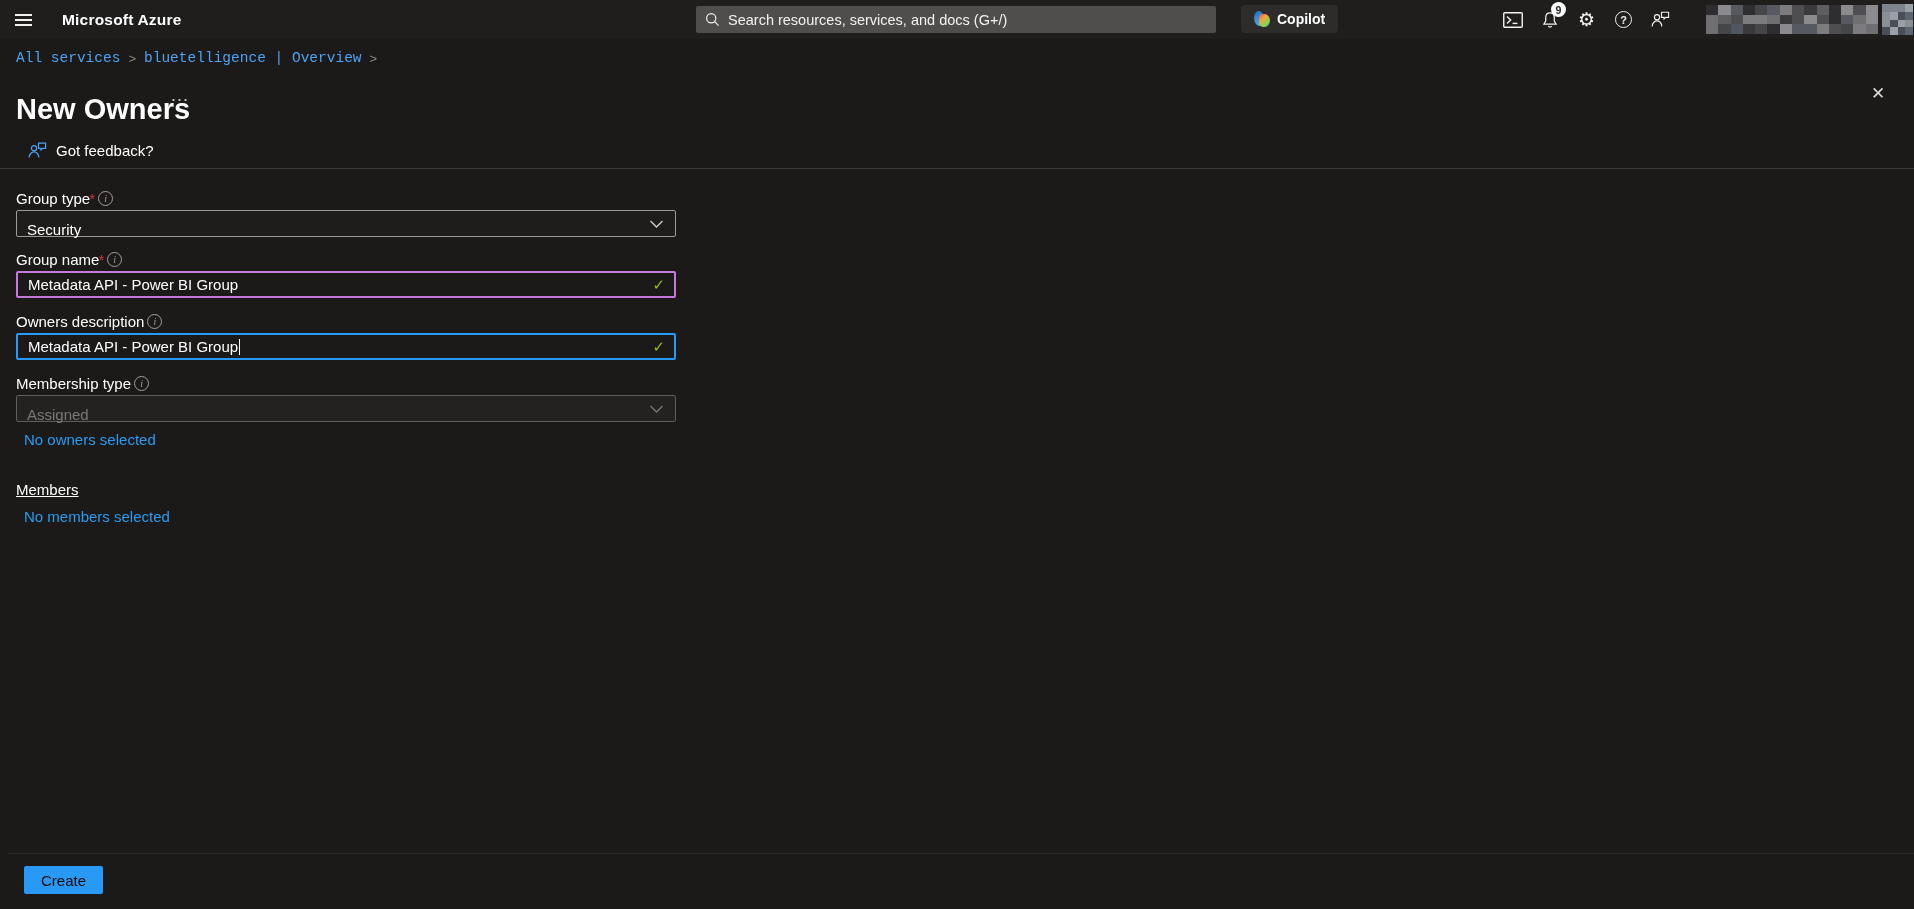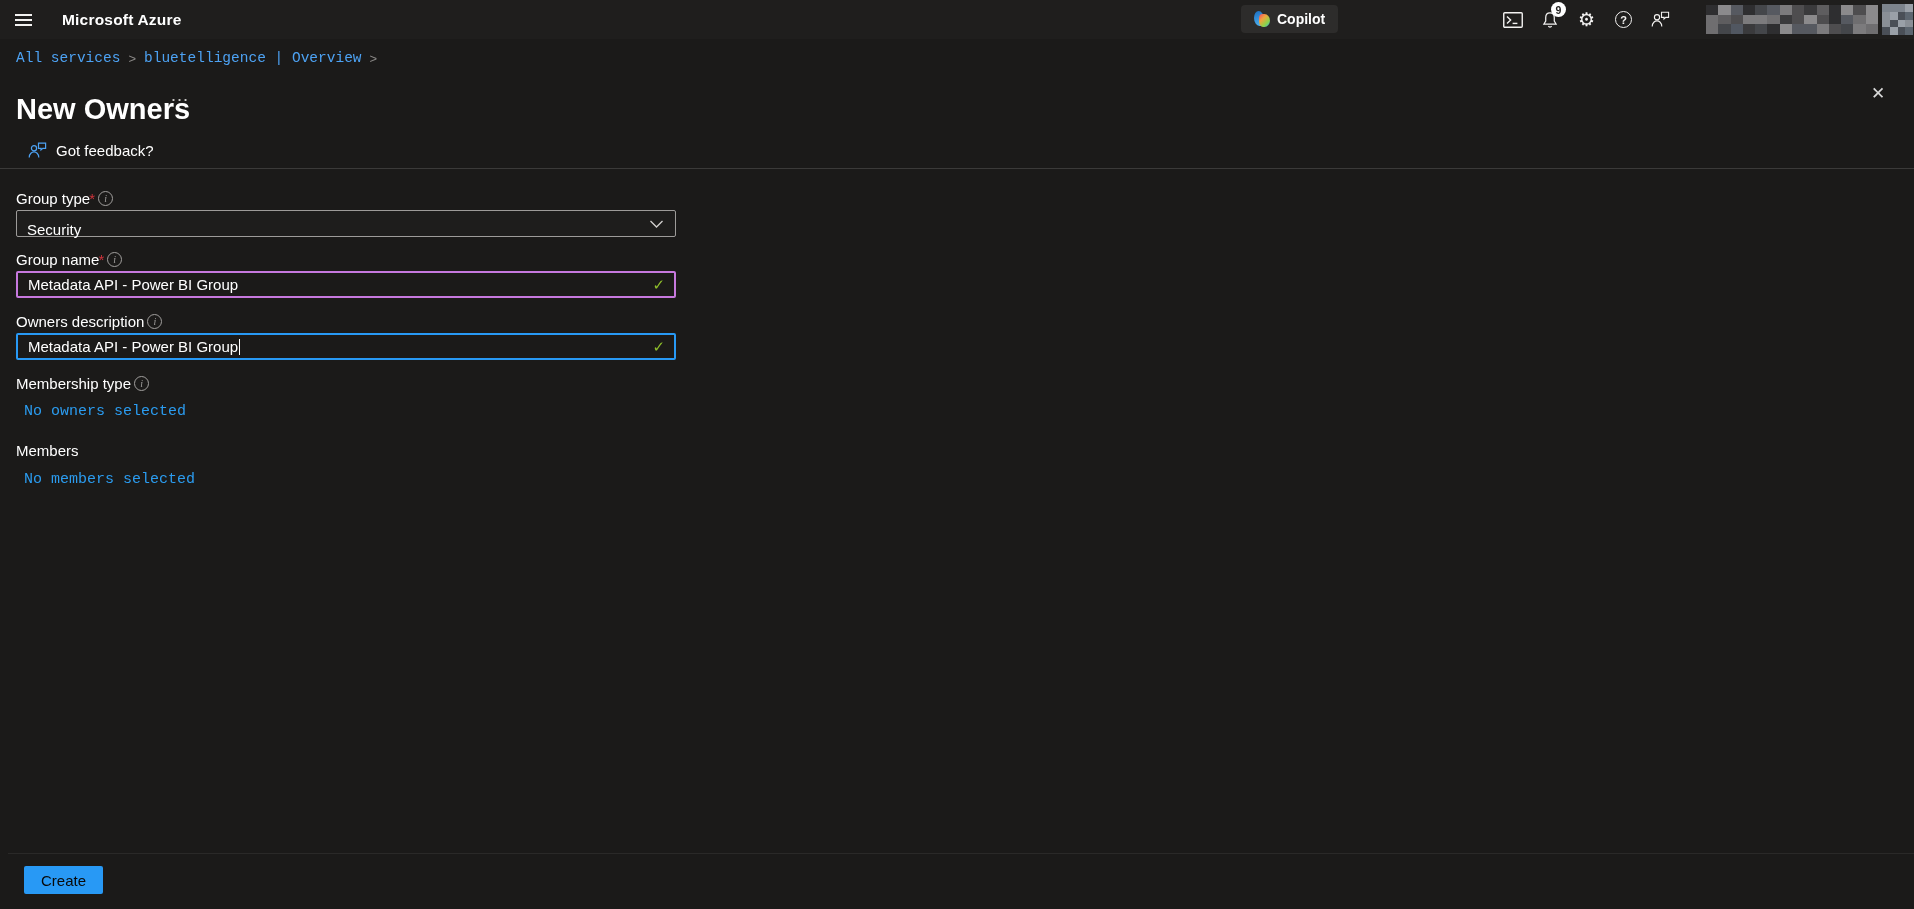--- a/index.html
+++ b/index.html
@@ -60,41 +60,48 @@
   .control.is-disabled{border-color:var(--disabled-border);color:var(--disabled-text);background:#232221;cursor:default;}
   .control.is-disabled .chevron{color:var(--disabled-text);}
   .textbox{position:relative;width:100%;height:27px;display:flex;align-items:center;background:transparent;border-radius:2px;color:#fff;font-size:15px;padding:0 22px 0 10px;cursor:text;}
   .textbox.purple{border:2px solid var(--name-focus-purple);}
   .textbox.blue{border:2px solid var(--desc-focus-blue);}
   .valid-check{position:absolute;right:9px;top:50%;transform:translateY(-50%);color:var(--valid-green);font-size:15px;}
   .caret{display:inline-block;width:1px;height:16px;background:#fff;margin-left:1px;animation:blink 1s steps(1) infinite;}
   @keyframes blink{50%{opacity:0;}}
   .m-top-13{margin-top:13px;} .m-top-14{margin-top:14px;}
   .section-label{color:#fff;font-size:15px;height:18px;display:flex;align-items:center;}
-  .pick-link{display:inline-block;margin-left:8px;background:transparent;border:none;color:var(--link-blue);font-size:15px;cursor:pointer;padding:0;font-family:Liberation Mono, monospace;}
+  .pick-link{display:inline-block;margin-left:8px;background:transparent;border:none;color:var(--link-blue);font-size:15px;cursor:pointer;padding:0;font-family:Liberation Sans, sans-serif;}
   .owners-label{margin-top:15px;} .owners-link{margin-top:9px;}
-  .members-label{margin-top:21px;} .members-link{margin-top:10px;}
+  .members-label{margin-top:31px;text-decoration:underline;} .members-link{margin-top:10px;}
 
   
   .footer{position:absolute;left:8px;bottom:0;width:100%;height:56px;border-top:1px solid var(--footer-divider);}
   .create-btn{position:absolute;left:16px;top:12px;min-width:79px;height:28px;background:var(--accent-blue);color:#090909;border:none;border-radius:2px;font-size:15px;cursor:pointer;font-family:"Liberation Sans",sans-serif;padding:0 14px;}
 </style>
 </head>
 <body>
 
 <div class="screen">
 
   <header class="topbar">
     <button class="hamburger">
       <span></span>
         <span></span>
         <span></span>
     </button>
     <div class="product">Microsoft Azure</div>
 
+    <div class="searchbox">
+      <svg width="15" height="15" viewBox="0 0 15 15">
+        <circle cx="6.2" cy="6.2" r="4.6" fill="none" stroke="#f3f2f1" stroke-width="1.2"></circle>
+        <line x1="9.7" y1="9.7" x2="13.6" y2="13.6" stroke="#f3f2f1" stroke-width="1.2"></line>
+      </svg>
+      <input type="text" placeholder="Search resources, services, and docs (G+/)" style="">
+    </div>
 
     <button class="copilot-btn">
       <span class="copilot-logo">
           <i class="c1"></i>
           <i class="c2"></i>
         </span>
       <span>Copilot</span>
     </button>
 
     <div class="topbar-icons">
@@ -248,20 +255,28 @@
     <div class="textbox blue">
       <span>Metadata API - Power BI Group</span>
       <span class="caret"></span>
       <span class="valid-check">✓</span>
     </div>
 
     <div class="field-label m-top-14">
       <span>Membership type</span>
       <span class="info-icon">i</span>
     </div>
+    <div class="control is-disabled">
+      <span>Assigned</span>
+      <span class="chevron">
+        <svg width="15" height="9" viewBox="0 0 15 9">
+            <path d="M1.5 1.5 L7.5 7.5 L13.5 1.5" fill="none" stroke="currentColor" stroke-width="1.3"></path>
+          </svg>
+      </span>
+    </div>
 
     <div class="owners-link">
       <button class="pick-link">No owners selected</button>
     </div>
 
     <div class="section-label members-label">Members</div>
     <div class="members-link">
       <button class="pick-link">No members selected</button>
     </div>
 

